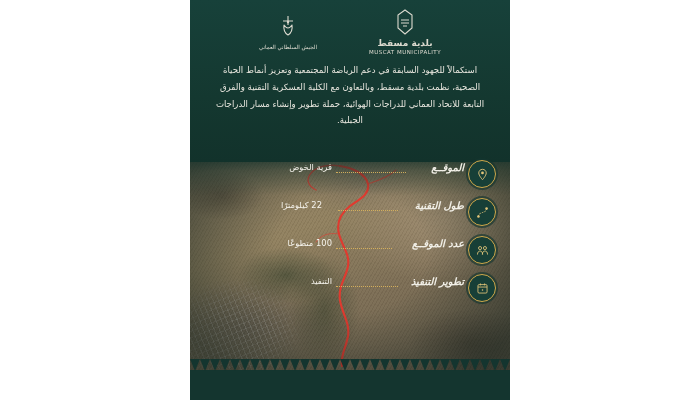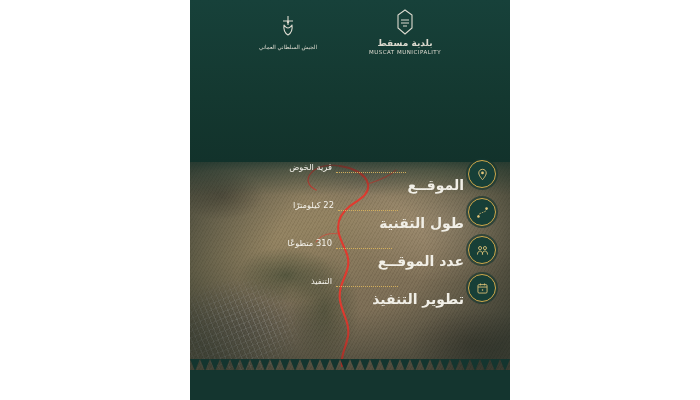--- a/index.html
+++ b/index.html
@@ -160,26 +160,27 @@
     border: 1.2px solid #cfa84a;
     display: flex;
     align-items: center;
     justify-content: center;
     box-shadow: 0 0 0 2px rgba(20,53,47,0.65);
   }
   .stat-icon svg { display: block; }
   .stat-title {
     position: absolute;
     right: 46px;
-    top: 17px;
+    top: 2px;
     color: #f1efe7;
-    font-size: 14px;
+    font-size: 10px;
     font-weight: bold;
     letter-spacing: 0.4px;
     white-space: nowrap;
+    font-style: italic;
   }
   .stat-dots {
     position: absolute;
     top: 12px;
     height: 1px;
     border-top: 1.4px dotted #d8b25c;
     opacity: 0.95;
   }
   .stat-value {
     position: absolute;
@@ -258,20 +259,21 @@
 
       <div class="logo">
         <svg class="logo-emblem" viewBox="0 0 26 30">
           <path d="M13 3 L13 12 M8 8 L18 8 M9 12 q4 6 8 0 q1 7 -4 10 q-5 -3 -4 -10 Z" fill="none" stroke="#e7e3d8" stroke-width="1.1" stroke-linejoin="round"></path>
           <circle cx="13" cy="9" r="1.2" fill="#e7e3d8"></circle>
         </svg>
         <div class="logo-sub">الجيش السلطاني العماني</div>
       </div>
     </div>
 
+    <div class="lead">استكمالاً للجهود السابقة في دعم الرياضة المجتمعية وتعزيز أنماط الحياة الصحية، نظمت بلدية مسقط، وبالتعاون مع الكلية العسكرية التقنية والفرق التابعة للاتحاد العماني للدراجات الهوائية، حملة تطوير وإنشاء مسار الدراجات الجبلية.</div>
 
     <div class="stat-row" style="top:160px;">
       <div class="stat-icon">
         <svg width="13" height="13" viewBox="0 0 16 16">
           <path d="M8 1.6 C5.4 1.6 3.4 3.6 3.4 6.1 C3.4 9.4 8 14.4 8 14.4 C8 14.4 12.6 9.4 12.6 6.1 C12.6 3.6 10.6 1.6 8 1.6 Z" fill="none" stroke="#e3c579" stroke-width="1.1"></path>
           <circle cx="8" cy="6" r="1.7" fill="#e3c579"></circle>
         </svg>
       </div>
       <div class="stat-title">الموقــع</div>
       <div class="stat-dots" style="right:104px; width:70px;"></div>
@@ -281,35 +283,35 @@
     <div class="stat-row" style="top:198px;">
       <div class="stat-icon">
         <svg width="13" height="13" viewBox="0 0 16 16">
           <path d="M3 13 C3 9 6 9 8 8 C10 7 13 7 13 3" fill="none" stroke="#e3c579" stroke-width="1.1" stroke-dasharray="2 1.4"></path>
           <circle cx="3" cy="13" r="1.6" fill="#e3c579"></circle>
           <circle cx="13" cy="3" r="1.6" fill="#e3c579"></circle>
         </svg>
       </div>
       <div class="stat-title">طول التقنية</div>
       <div class="stat-dots" style="right:112px; width:60px;"></div>
-      <div class="stat-value" style="right:176px;">22 كيلومترًا</div>
+      <div class="stat-value" style="right:188px;">22 كيلومترًا</div>
     </div>
 
     <div class="stat-row" style="top:236px;">
       <div class="stat-icon">
         <svg width="13" height="13" viewBox="0 0 16 16">
           <circle cx="5" cy="5" r="1.9" fill="none" stroke="#e3c579" stroke-width="1.05"></circle>
           <circle cx="11" cy="5" r="1.9" fill="none" stroke="#e3c579" stroke-width="1.05"></circle>
           <path d="M1.8 13 C1.8 10 3.3 8.6 5 8.6 C6.7 8.6 8.2 10 8.2 13" fill="none" stroke="#e3c579" stroke-width="1.05"></path>
           <path d="M7.8 13 C7.8 10 9.3 8.6 11 8.6 C12.7 8.6 14.2 10 14.2 13" fill="none" stroke="#e3c579" stroke-width="1.05"></path>
         </svg>
       </div>
       <div class="stat-title">عدد الموقــع</div>
       <div class="stat-dots" style="right:118px; width:56px;"></div>
-      <div class="stat-value" style="right:178px;">310 متطوعًا</div>
+      <div class="stat-value" style="right:178px;">100 متطوعًا</div>
     </div>
 
     <div class="stat-row" style="top:274px;">
       <div class="stat-icon">
         <svg width="13" height="13" viewBox="0 0 16 16">
           <rect x="2.4" y="3.2" width="11.2" height="10.4" rx="1.4" fill="none" stroke="#e3c579" stroke-width="1.05"></rect>
           <path d="M2.4 6.2 H13.6 M5.4 1.8 V4.2 M10.6 1.8 V4.2" stroke="#e3c579" stroke-width="1.05" fill="none"></path>
           <circle cx="8" cy="9.8" r="0.9" fill="#e3c579"></circle>
         </svg>
       </div>

